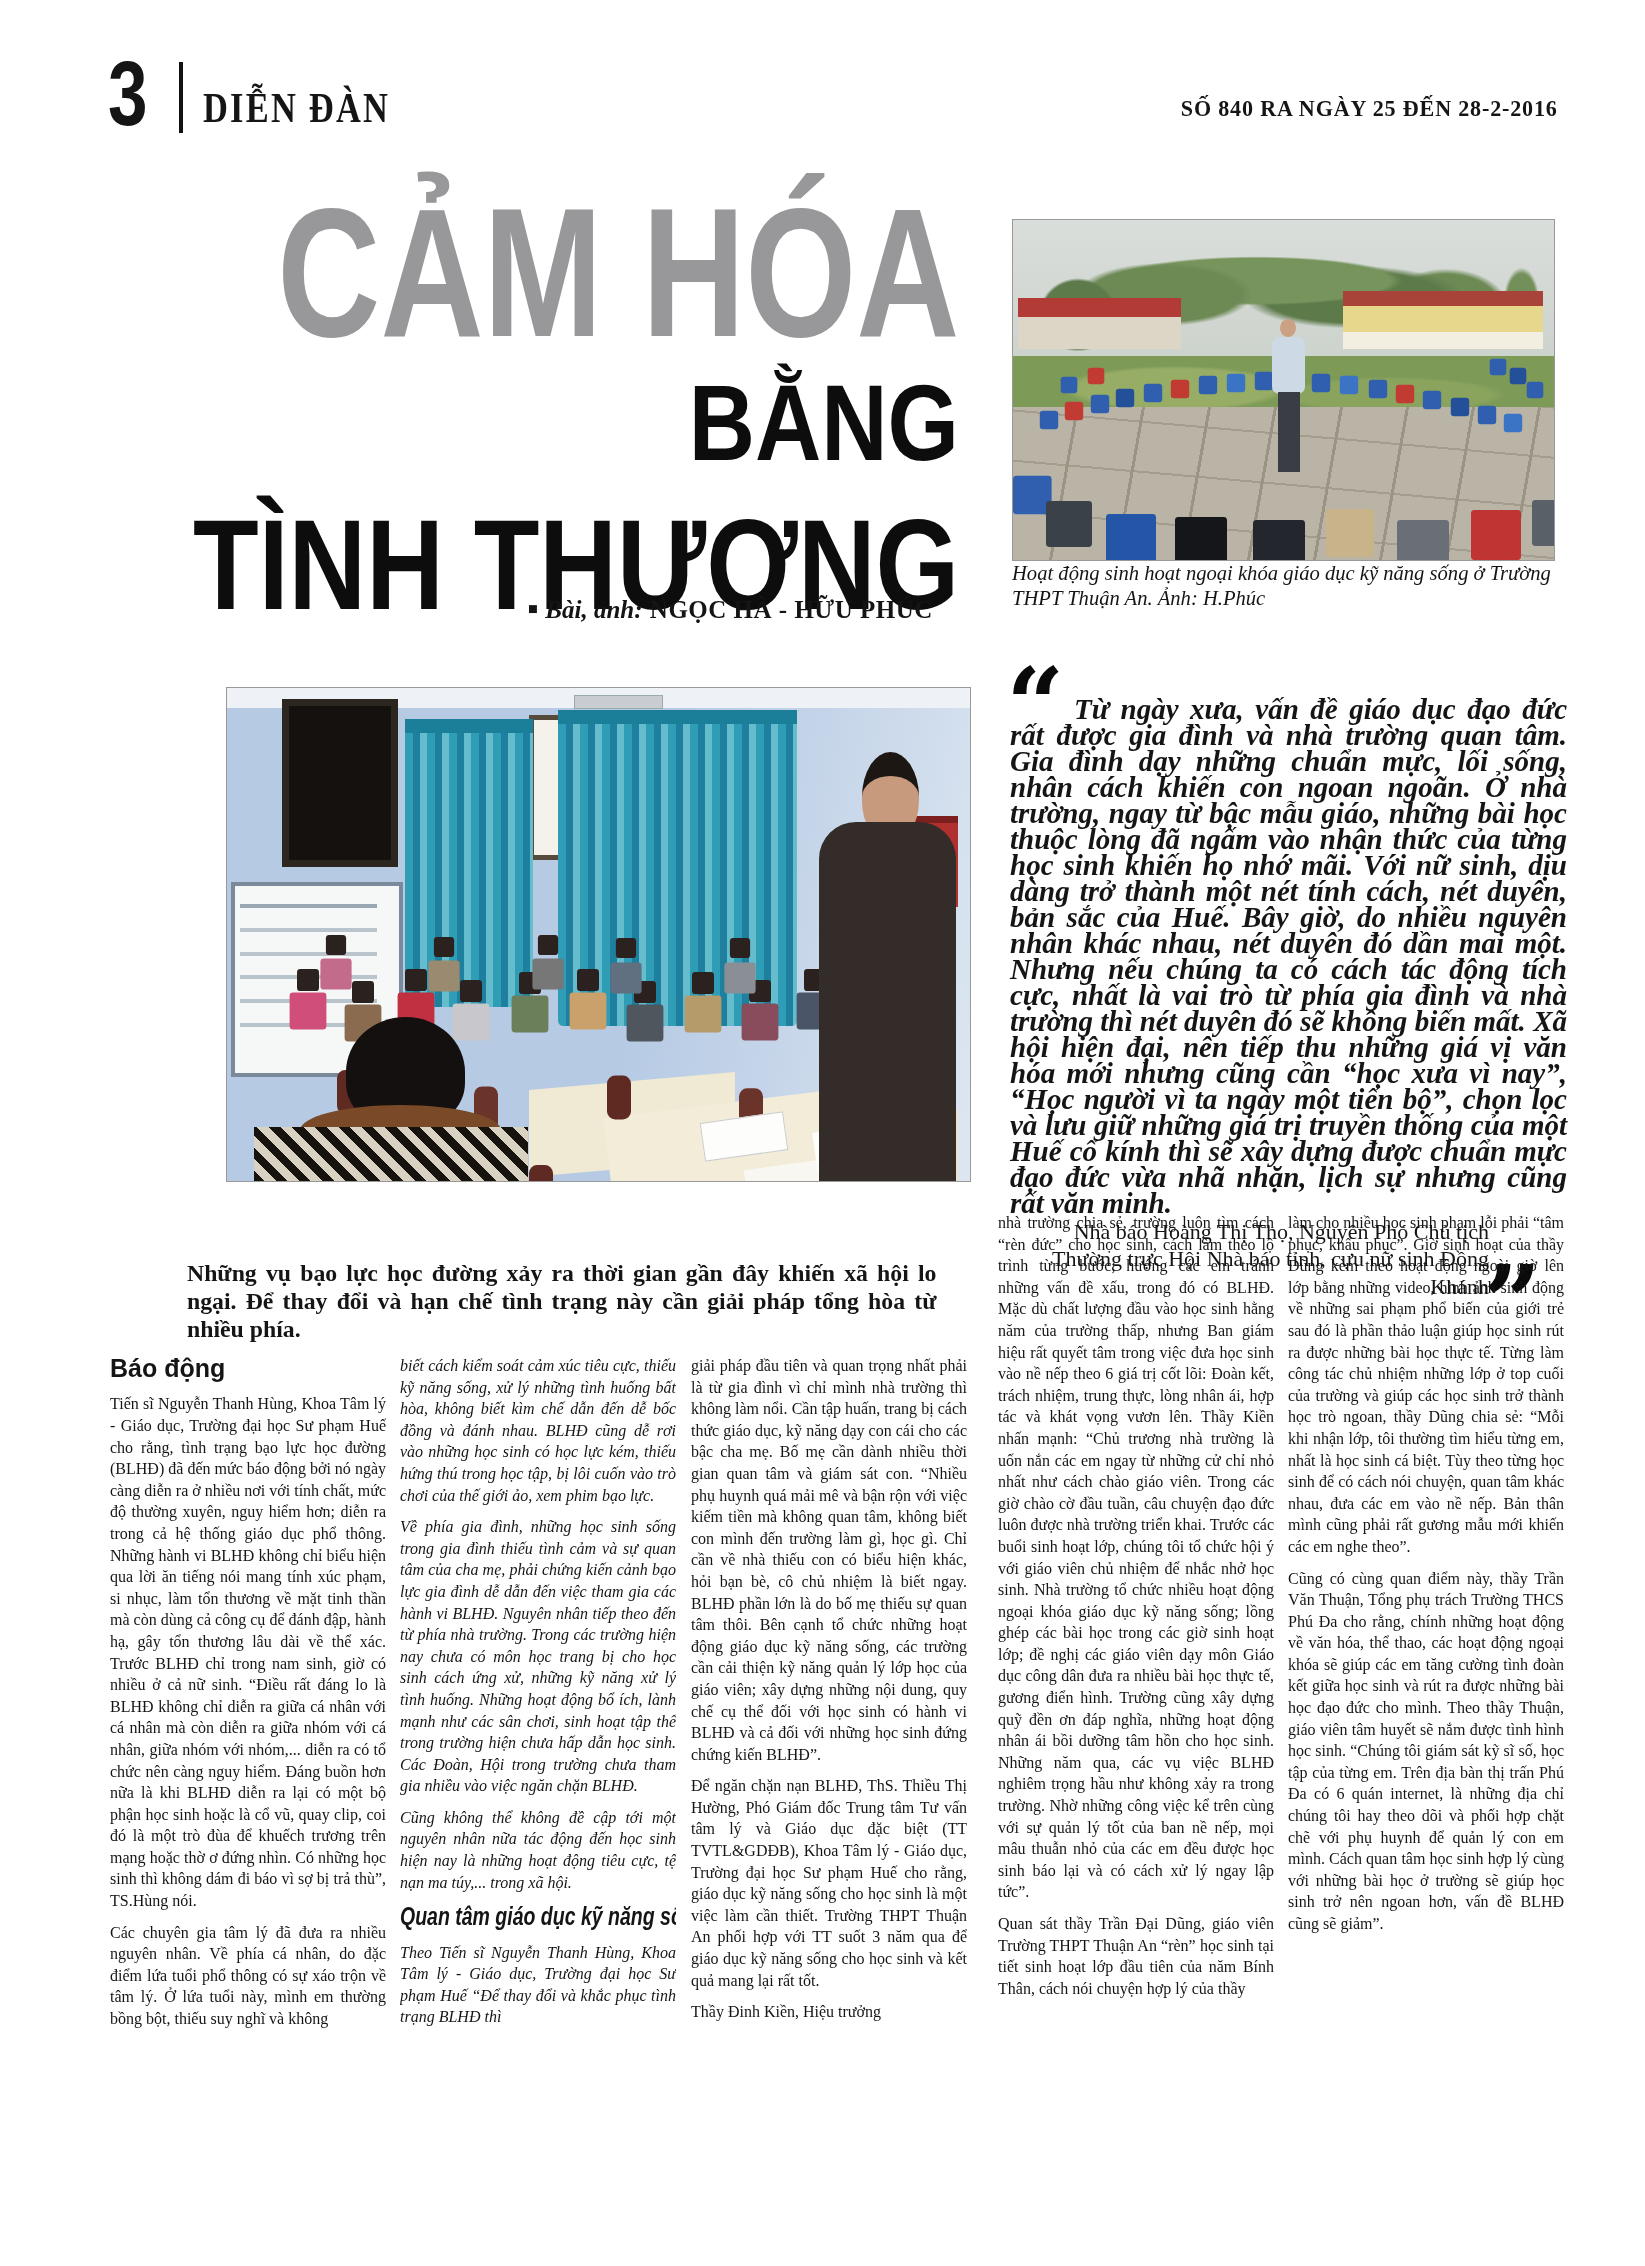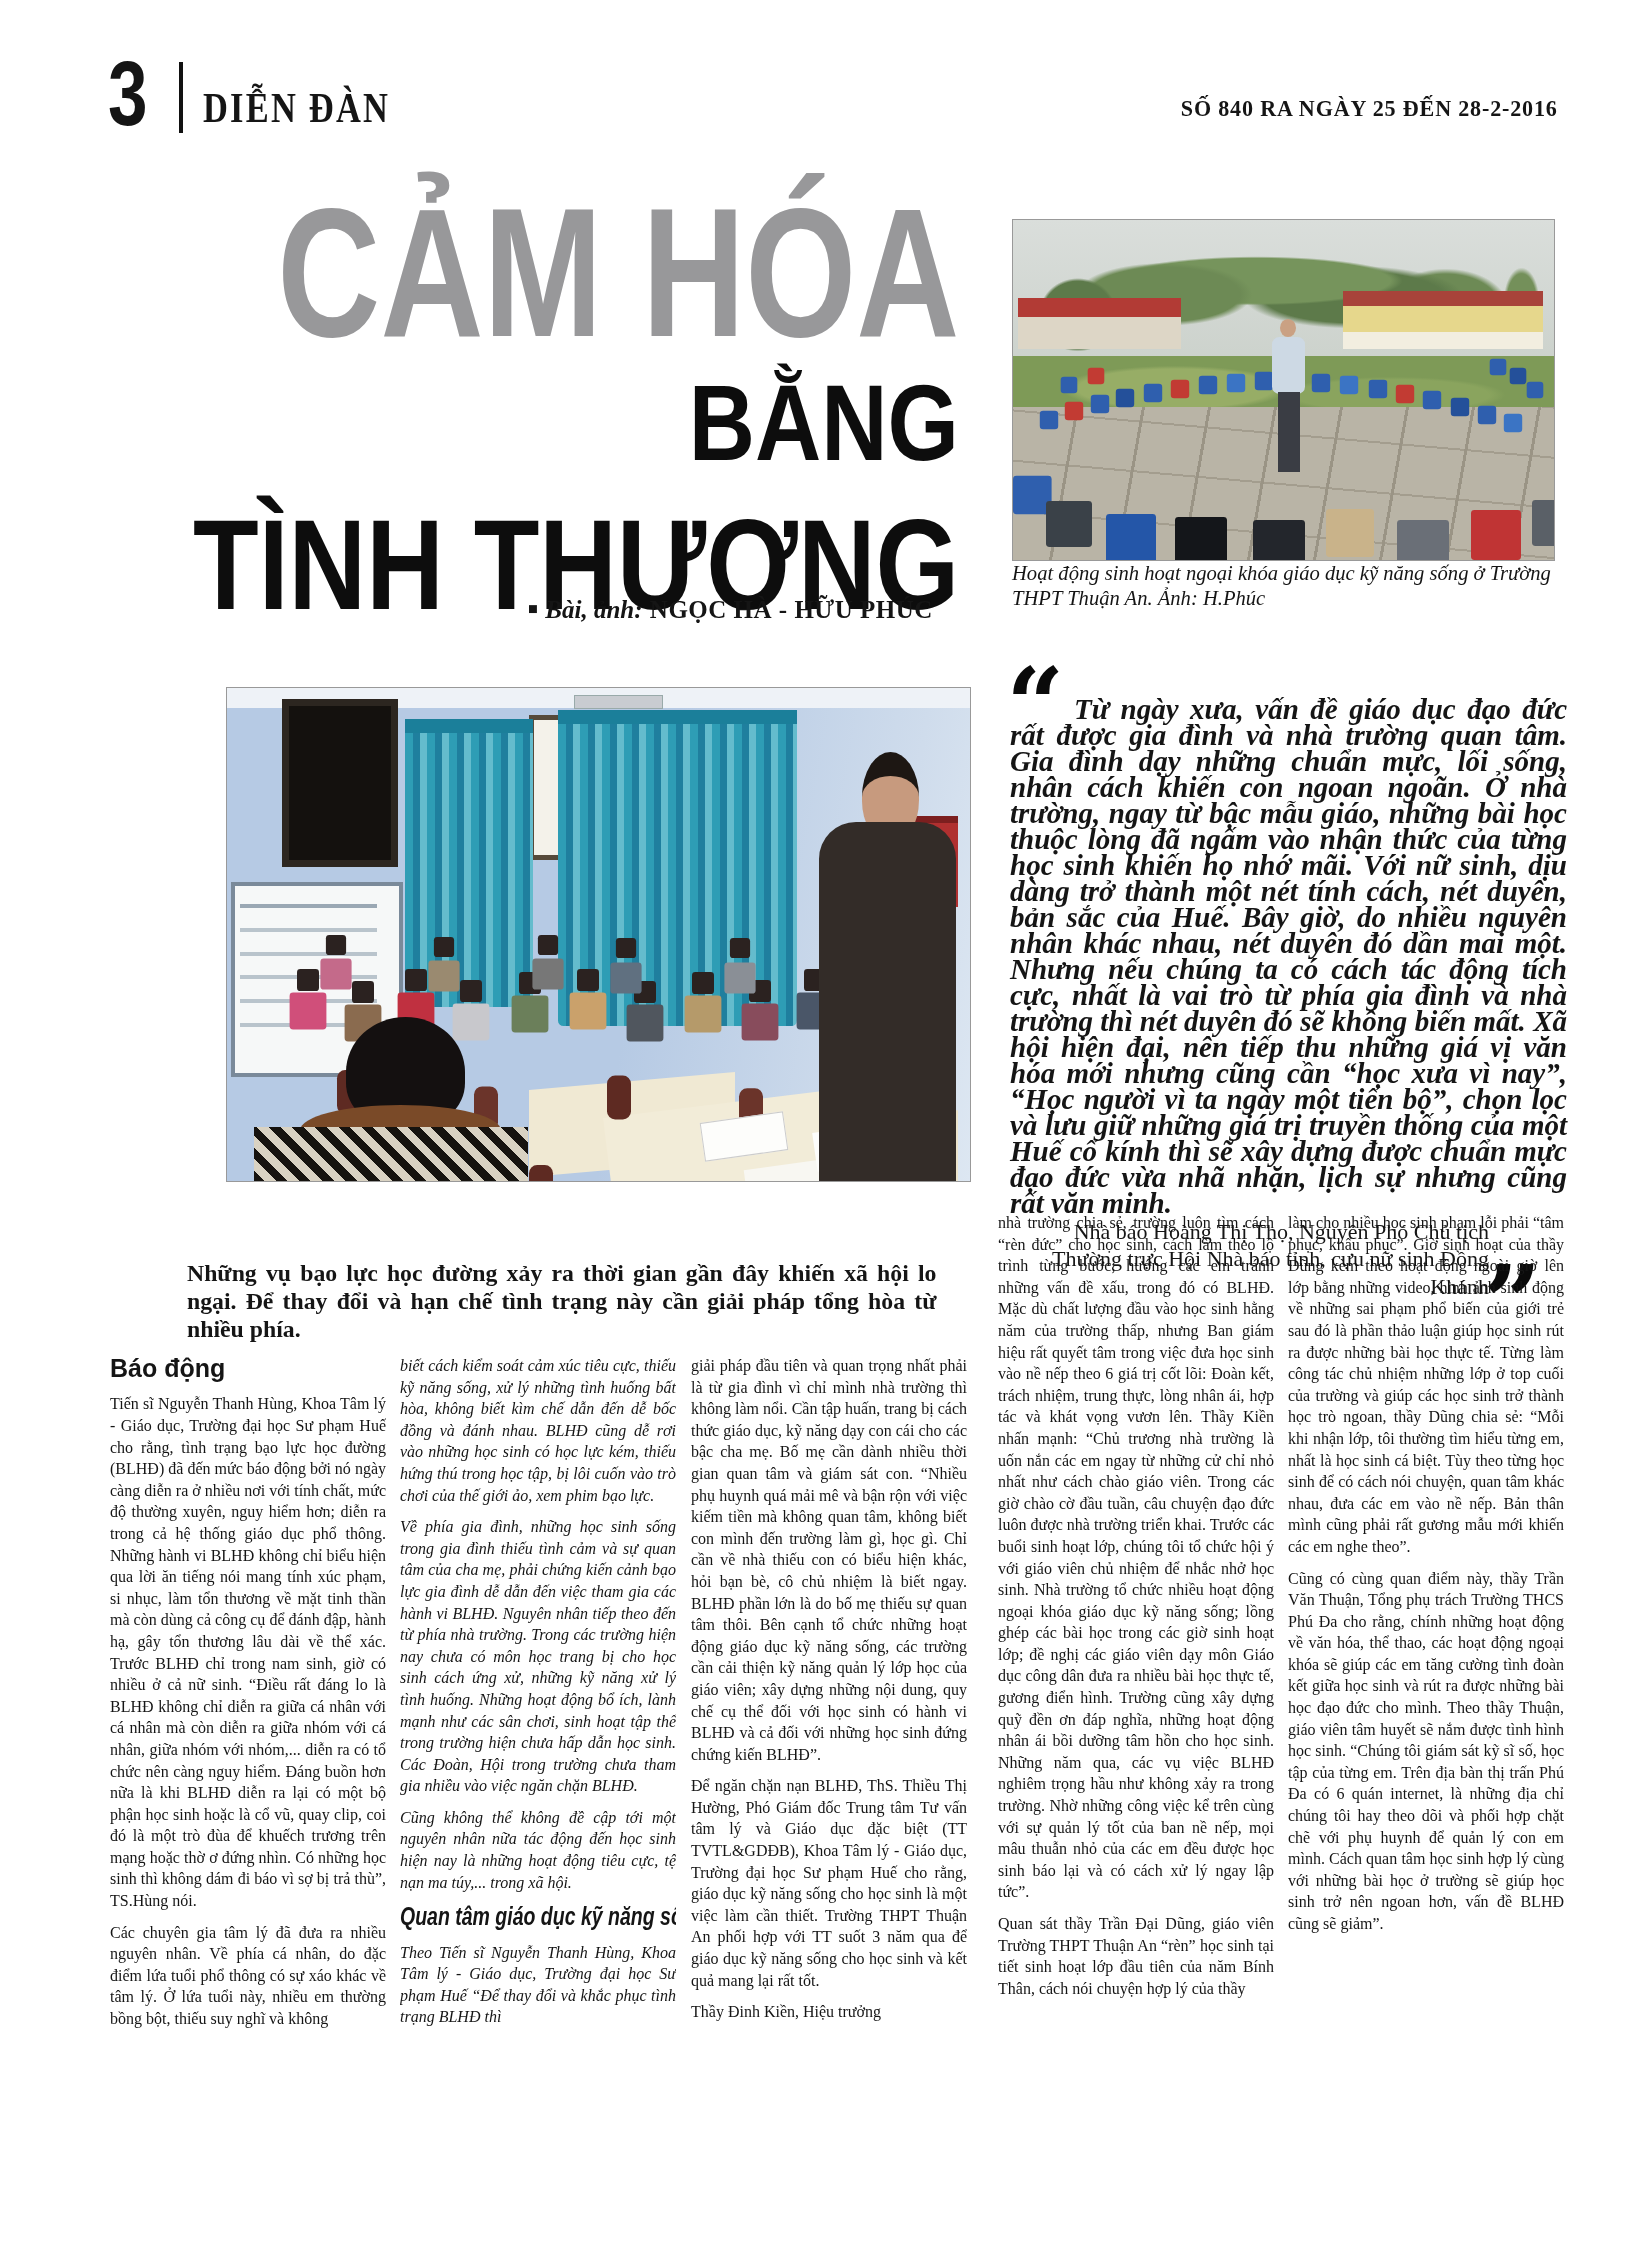--- a/index.html
+++ b/index.html
@@ -207,21 +207,21 @@
       <div class="p2-woman-collar"></div>
       <div class="p2-woman-coat"></div>
     </div>
   </div>
 
   <div class="lead">Những vụ bạo lực học đường xảy ra thời gian gần đây khiến xã hội lo ngại. Để thay đổi và hạn chế tình trạng này cần giải pháp tổng hòa từ nhiều phía.</div>
 
   <div class="col c1">
     <h3 class="subhead">Báo động</h3>
     <p>Tiến sĩ Nguyễn Thanh Hùng, Khoa Tâm lý - Giáo dục, Trường đại học Sư phạm Huế cho rằng, tình trạng bạo lực học đường (BLHĐ) đã đến mức báo động bởi nó ngày càng diễn ra ở nhiều nơi với tính chất, mức độ thường xuyên, nguy hiểm hơn; diễn ra trong cả hệ thống giáo dục phổ thông. Những hành vi BLHĐ không chỉ biểu hiện qua lời ăn tiếng nói mang tính xúc phạm, si nhục, làm tổn thương về mặt tinh thần mà còn dùng cả công cụ để đánh đập, hành hạ, gây tổn thương lâu dài về thể xác. Trước BLHĐ chỉ trong nam sinh, giờ có nhiều ở cả nữ sinh. “Điều rất đáng lo là BLHĐ không chỉ diễn ra giữa cá nhân với cá nhân mà còn diễn ra giữa nhóm với cá nhân, giữa nhóm với nhóm,... diễn ra có tổ chức nên càng nguy hiểm. Đáng buồn hơn nữa là khi BLHĐ diễn ra lại có một bộ phận học sinh hoặc là cổ vũ, quay clip, coi đó là một trò đùa để khuếch trương trên mạng hoặc thờ ơ đứng nhìn. Có những học sinh thì không dám đi báo vì sợ bị trả thù”, TS.Hùng nói.</p>
-    <p>Các chuyên gia tâm lý đã đưa ra nhiều nguyên nhân. Về phía cá nhân, do đặc điểm lứa tuổi phổ thông có sự xáo khác về tâm lý. Ở lứa tuổi này, nhiều em thường bồng bột, thiếu suy nghĩ và không</p>
+    <p>Các chuyên gia tâm lý đã đưa ra nhiều nguyên nhân. Về phía cá nhân, do đặc điểm lứa tuổi phổ thông có sự xáo trộn về tâm lý. Ở lứa tuổi này, mình em thường bồng bột, thiếu suy nghĩ và không</p>
   </div>
 
   <div class="col c2">
     <p>biết cách kiểm soát cảm xúc tiêu cực, thiếu kỹ năng sống, xử lý những tình huống bất hòa, không biết kìm chế dẫn đến dễ bốc đồng và đánh nhau. BLHĐ cũng dễ rơi vào những học sinh có học lực kém, thiếu hứng thú trong học tập, bị lôi cuốn vào trò chơi của thế giới ảo, xem phim bạo lực.</p>
     <p>Về phía gia đình, những học sinh sống trong gia đình thiếu tình cảm và sự quan tâm của cha mẹ, phải chứng kiến cảnh bạo lực gia đình dễ dẫn đến việc tham gia các hành vi BLHĐ. Nguyên nhân tiếp theo đến từ phía nhà trường. Trong các trường hiện nay chưa có môn học trang bị cho học sinh cách ứng xử, những kỹ năng xử lý tình huống. Những hoạt động bổ ích, lành mạnh như các sân chơi, sinh hoạt tập thể trong trường hiện chưa hấp dẫn học sinh. Các Đoàn, Hội trong trường chưa tham gia nhiều vào việc ngăn chặn BLHĐ.</p>
     <p>Cũng không thể không đề cập tới một nguyên nhân nữa tác động đến học sinh hiện nay là những hoạt động tiêu cực, tệ nạn ma túy,... trong xã hội.</p>
     <h3 class="subhead s2">Quan tâm giáo dục kỹ năng sống</h3>
     <p>Theo Tiến sĩ Nguyễn Thanh Hùng, Khoa Tâm lý - Giáo dục, Trường đại học Sư phạm Huế “Để thay đổi và khắc phục tình trạng BLHĐ thì</p>
   </div>
 

